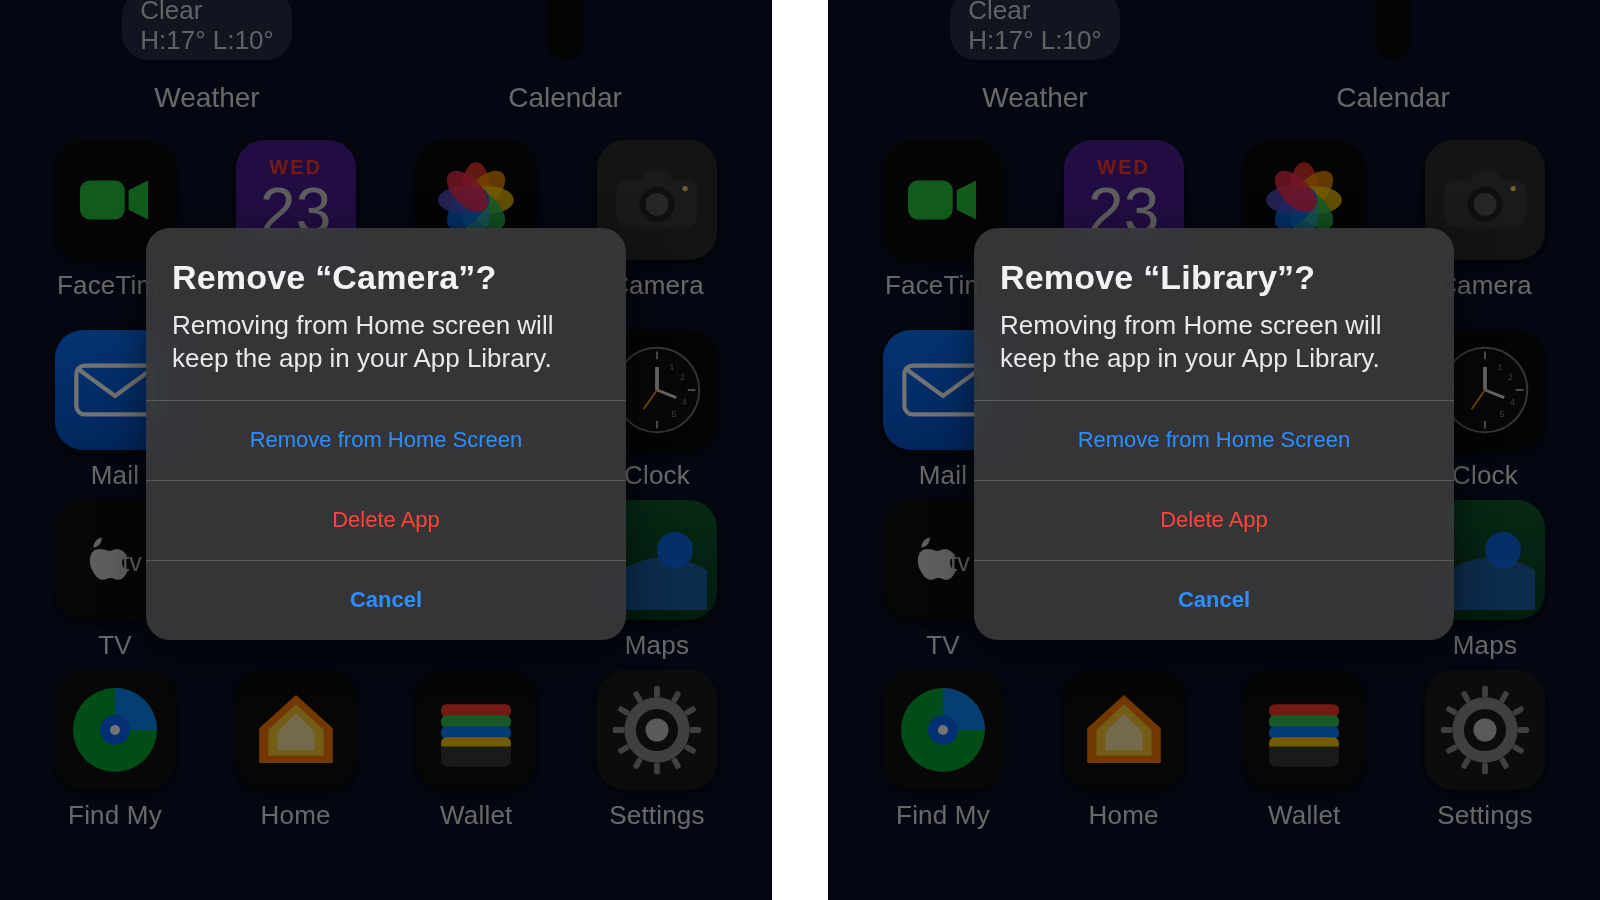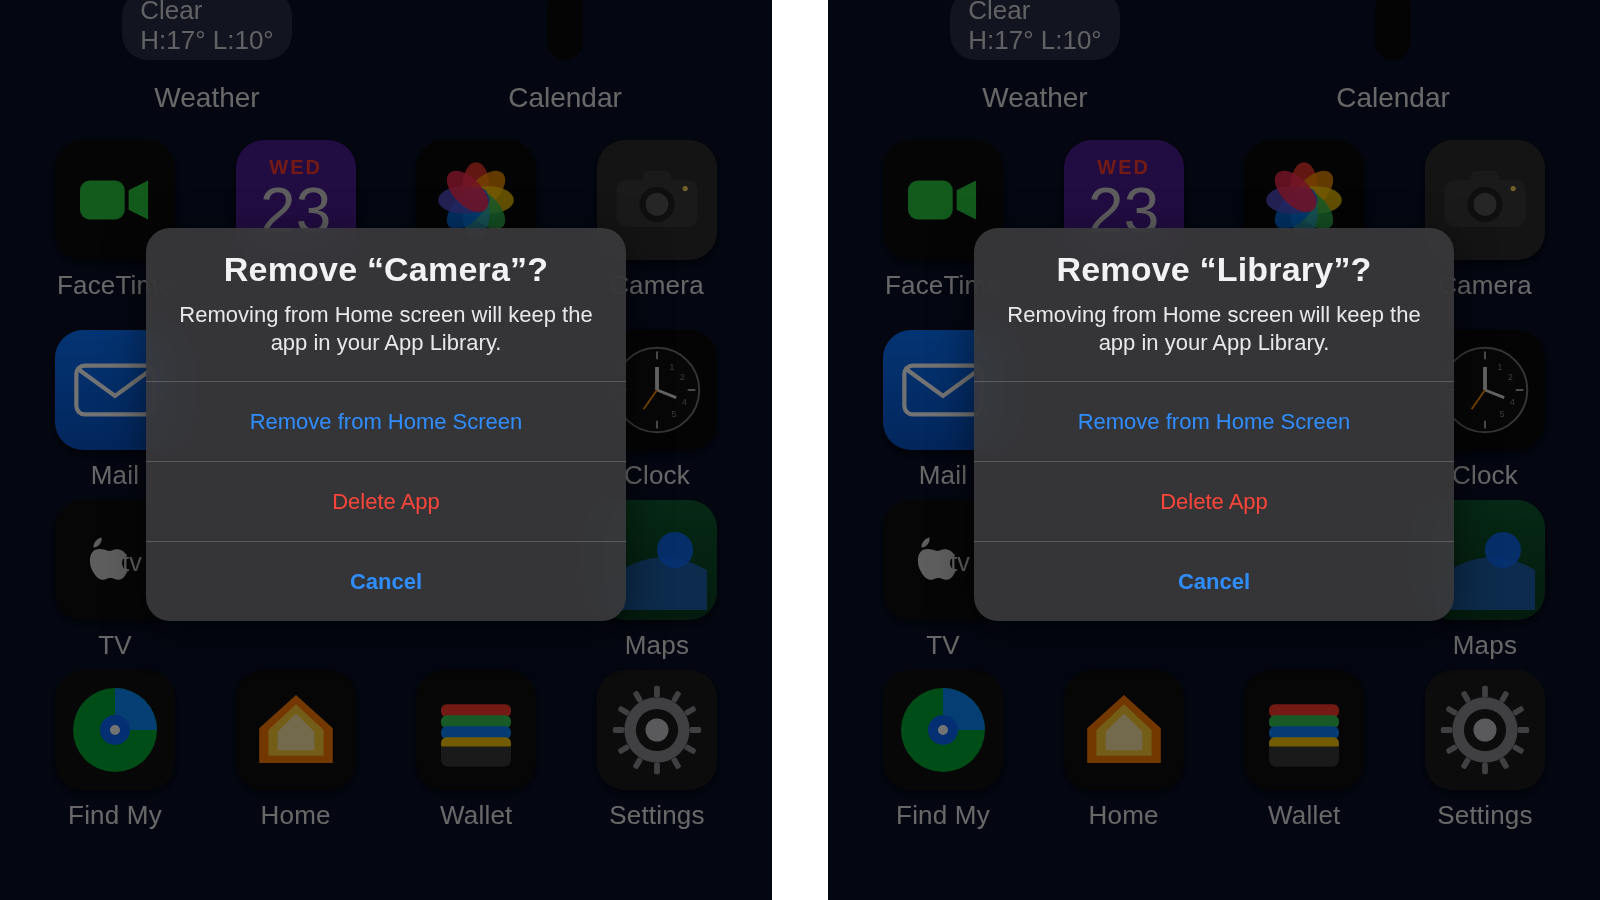--- a/index.html
+++ b/index.html
@@ -75,23 +75,23 @@
     left:50%; transform:translateX(-50%);
     top:228px;
     width:480px;
     background:rgba(58,58,60,.92);
     border-radius:24px;
     overflow:hidden;
     backdrop-filter:blur(20px);
     color:#f2f2f5;
     box-shadow:0 10px 40px rgba(0,0,0,.5);
   }
-  .alert-head{ padding:22px 26px 24px; text-align:center; }
+  .alert-head{ padding:30px 26px 24px; }
   .alert-title{ font-size:34px; font-weight:600; letter-spacing:.2px; }
-  .alert-msg{ margin-top:12px; font-size:22px; line-height:1.28; color:#e8e8ea;}
+  .alert-msg{ margin-top:12px; font-size:26px; line-height:1.28; color:#e8e8ea;}
   .alert-btn{
     border-top:1px solid rgba(255,255,255,.18);
     height:80px; display:flex; align-items:center; justify-content:center;
     font-size:22px; cursor:pointer;
   }
   .blue{ color:#2e8dff; }
   .red { color:#ff453a; }
   .bold{ font-weight:600; }
 
   

